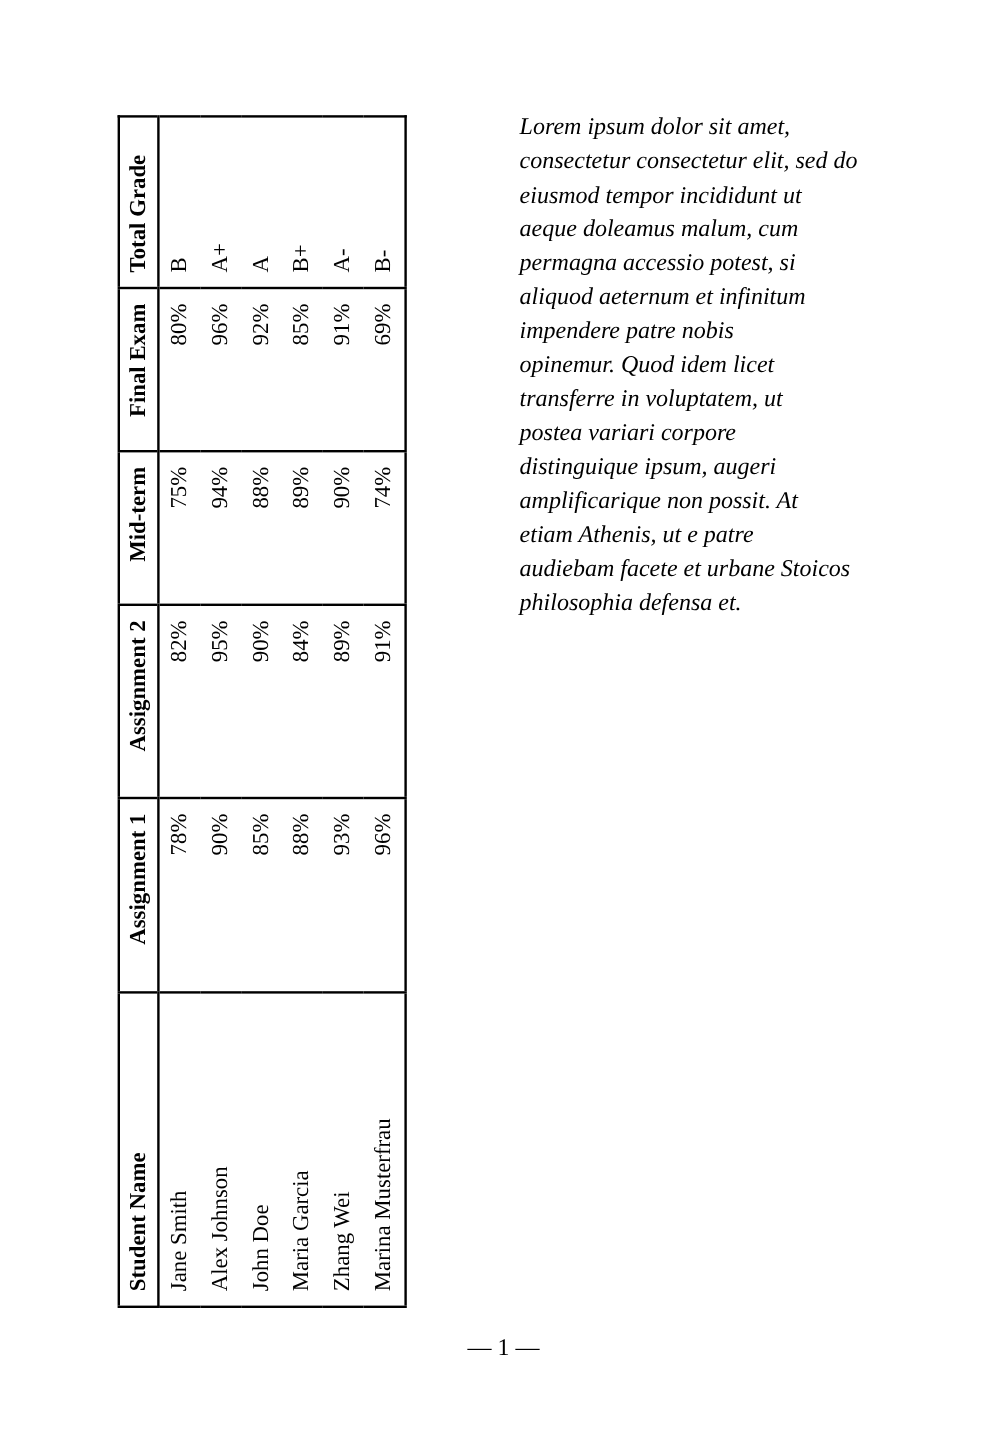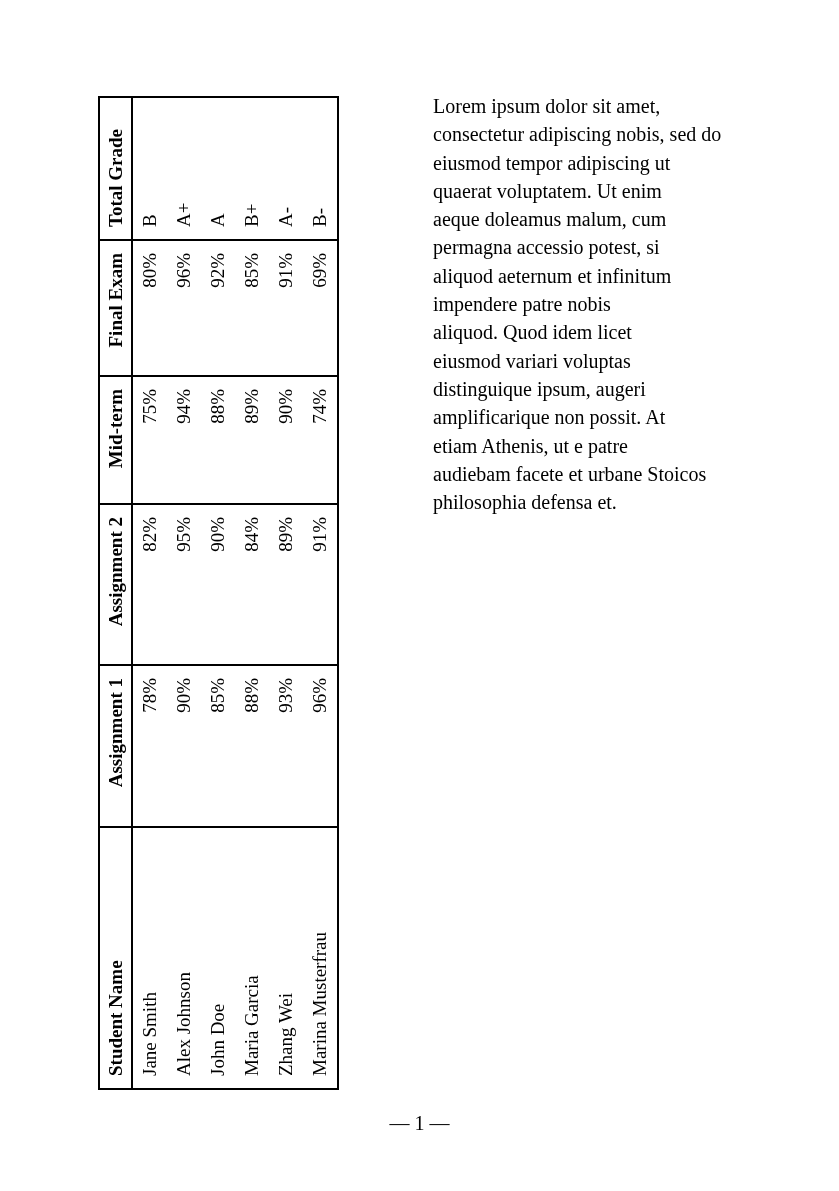--- a/index.html
+++ b/index.html
@@ -46,20 +46,21 @@
     font-weight: bold;
     height: 31px;
   }
   table.grades tbody td { border-top: none; border-bottom: none; }
   .body-text {
     position: absolute;
     left: 433px;
     top: 92px;
     font-size: 20px;
     line-height: 28.3px;
+    font-style: italic;
   }
   .body-text div { white-space: nowrap; }
   .page-number {
     position: absolute;
     left: 0;
     right: 0;
     top: 1112px;
     text-align: center;
     font-size: 20px;
   }
@@ -137,29 +138,29 @@
             <td style="text-align: right;">74%</td>
             <td style="text-align: right;">69%</td>
             <td style="text-align: left;">B-</td>
           </tr>
         </tbody>
     </table>
   </div>
 
   <div class="body-text" id="paragraph">
       <div>Lorem ipsum dolor sit amet,</div>
-      <div>consectetur adipiscing nobis, sed do</div>
-      <div>eiusmod tempor adipiscing ut</div>
-      <div>quaerat voluptatem. Ut enim</div>
+      <div>consectetur consectetur elit, sed do</div>
+      <div>eiusmod tempor incididunt ut</div>
       <div>aeque doleamus malum, cum</div>
       <div>permagna accessio potest, si</div>
       <div>aliquod aeternum et infinitum</div>
       <div>impendere patre nobis</div>
-      <div>aliquod. Quod idem licet</div>
-      <div>eiusmod variari voluptas</div>
+      <div>opinemur. Quod idem licet</div>
+      <div>transferre in voluptatem, ut</div>
+      <div>postea variari corpore</div>
       <div>distinguique ipsum, augeri</div>
       <div>amplificarique non possit. At</div>
       <div>etiam Athenis, ut e patre</div>
       <div>audiebam facete et urbane Stoicos</div>
       <div>philosophia defensa et.</div>
     </div>
 
   <div class="page-number">— 1 —</div>
 
 </div>

